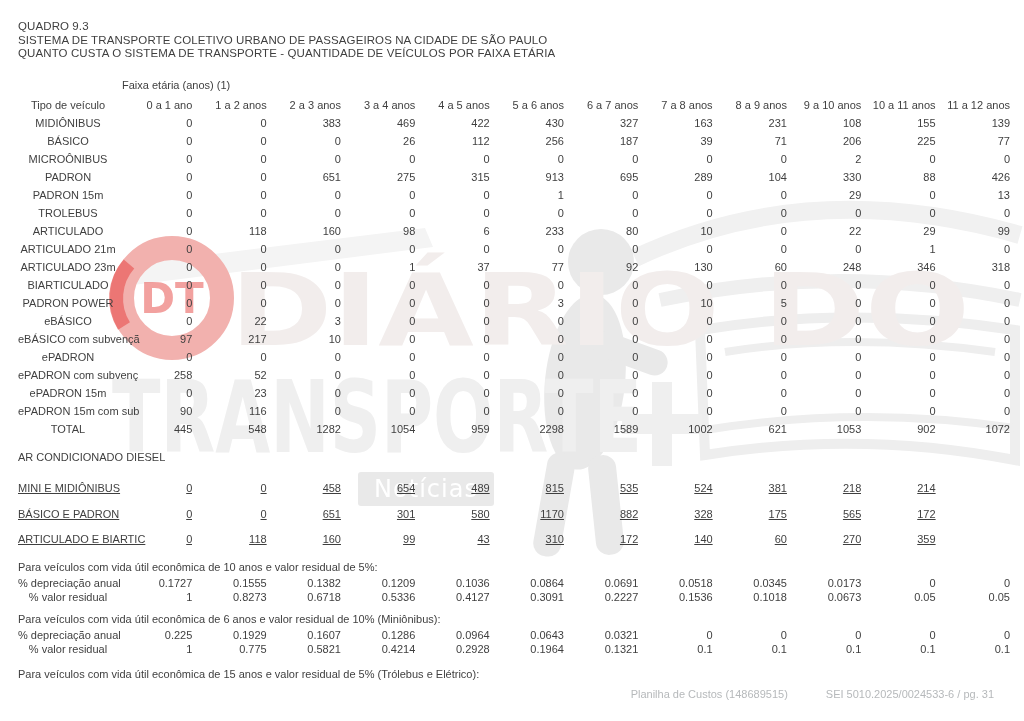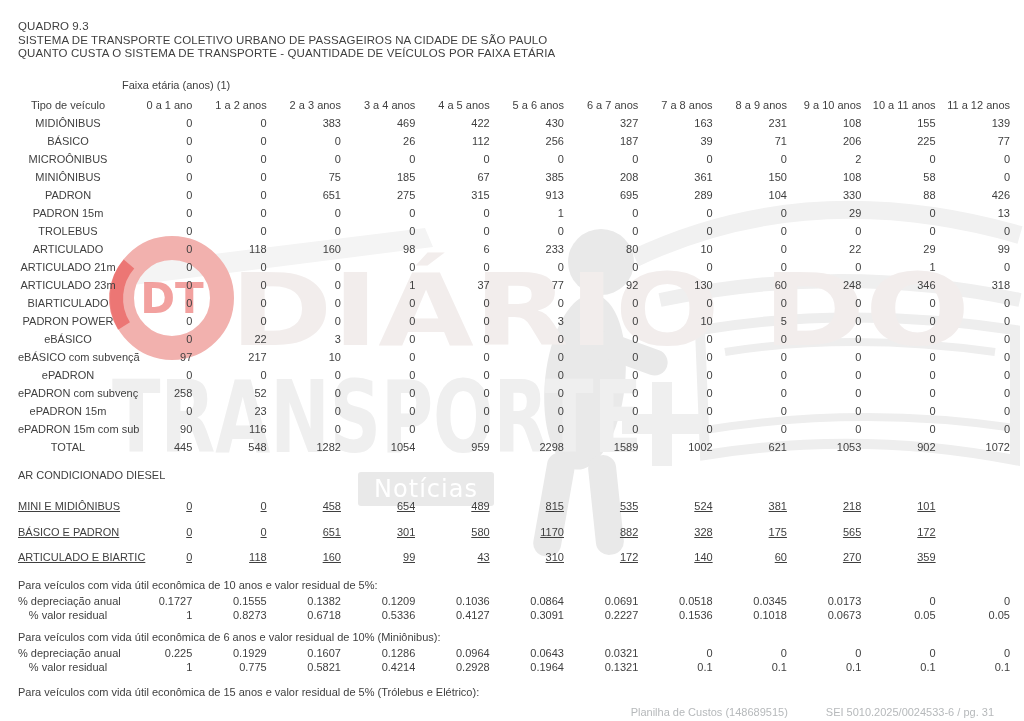--- a/index.html
+++ b/index.html
@@ -122,35 +122,20 @@
           <td class="num">0</td>
           <td class="num">0</td>
           <td class="num">0</td>
           <td class="num">0</td>
           <td class="num">0</td>
           <td class="num">2</td>
           <td class="num">0</td>
           <td class="num">0</td>
         </tr>
         <tr>
-          <td>MINIÔNIBUS</td>
-          <td class="num">0</td>
-          <td class="num">0</td>
-          <td class="num">75</td>
-          <td class="num">185</td>
-          <td class="num">67</td>
-          <td class="num">385</td>
-          <td class="num">208</td>
-          <td class="num">361</td>
-          <td class="num">150</td>
-          <td class="num">108</td>
-          <td class="num">58</td>
-          <td class="num">0</td>
-        </tr>
-        <tr>
           <td>PADRON</td>
           <td class="num">0</td>
           <td class="num">0</td>
           <td class="num">651</td>
           <td class="num">275</td>
           <td class="num">315</td>
           <td class="num">913</td>
           <td class="num">695</td>
           <td class="num">289</td>
           <td class="num">104</td>
@@ -379,21 +364,21 @@
           <td class="num">0</td>
           <td class="num">0</td>
           <td class="num">458</td>
           <td class="num">654</td>
           <td class="num">489</td>
           <td class="num">815</td>
           <td class="num">535</td>
           <td class="num">524</td>
           <td class="num">381</td>
           <td class="num">218</td>
-          <td class="num">101</td>
+          <td class="num">214</td>
           <td class="num"></td>
         </tr>
         <tr>
           <td>BÁSICO E PADRON</td>
           <td class="num">0</td>
           <td class="num">0</td>
           <td class="num">651</td>
           <td class="num">301</td>
           <td class="num">580</td>
           <td class="num">1170</td>

